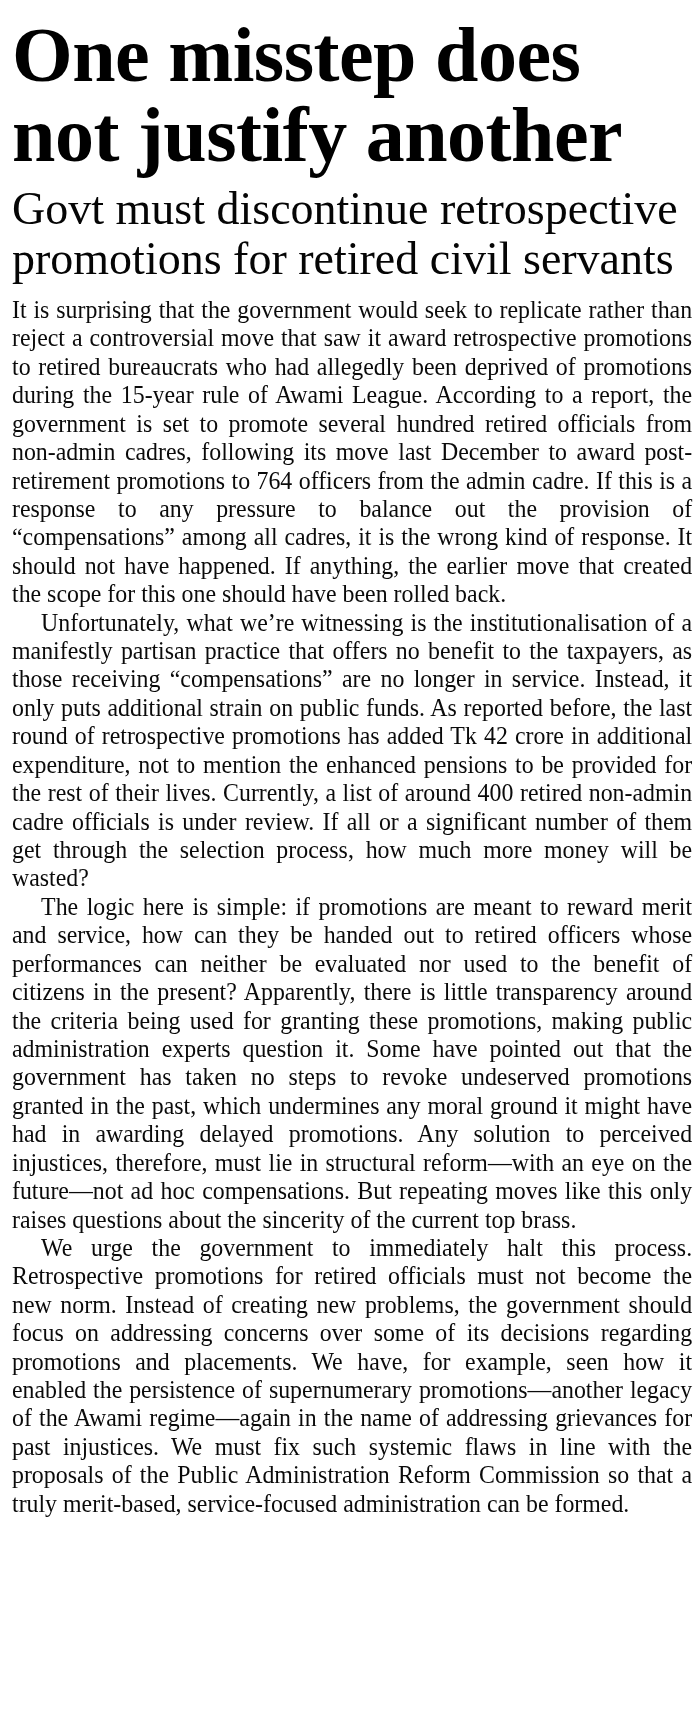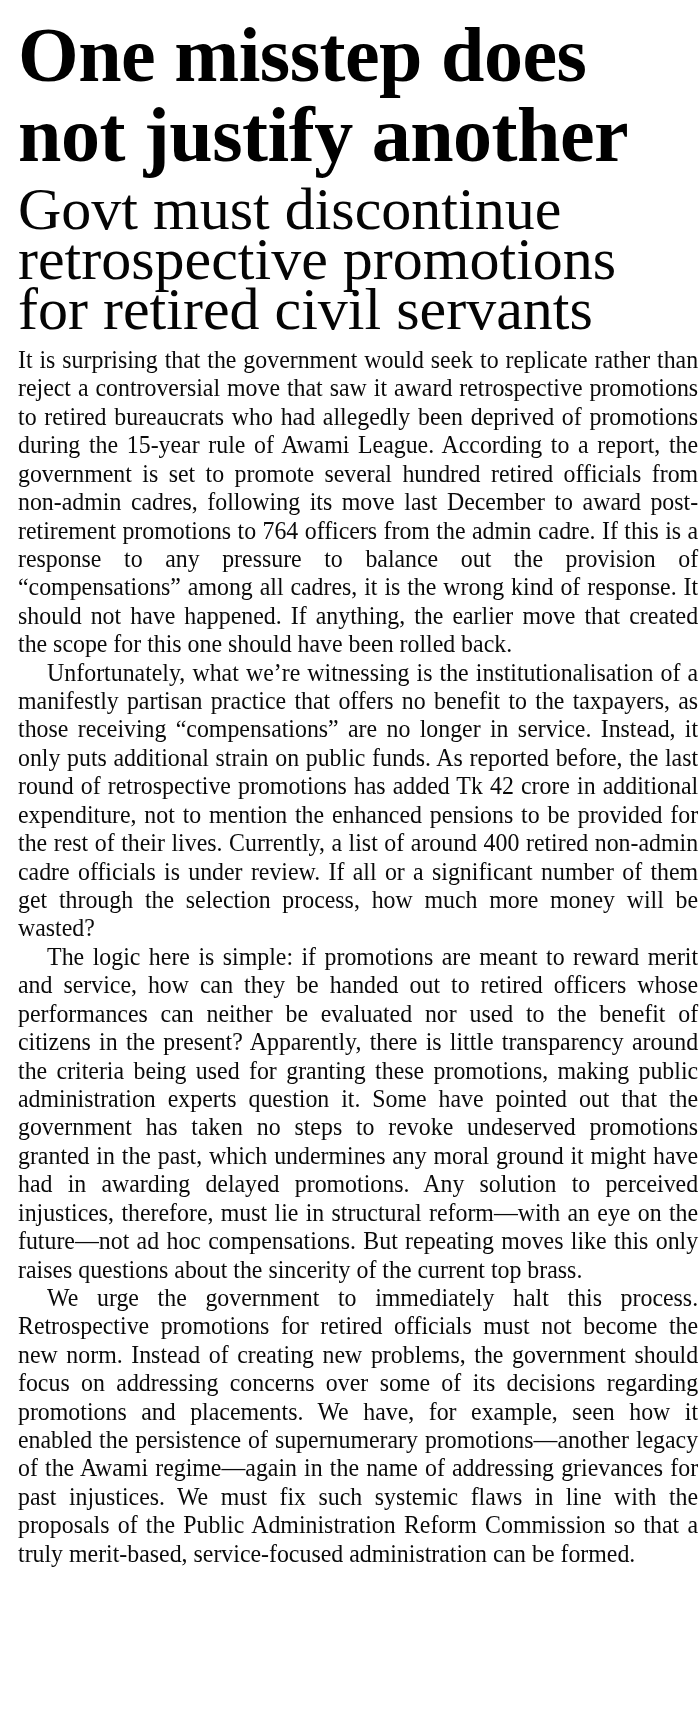--- a/index.html
+++ b/index.html
@@ -9,36 +9,36 @@
   }
   body {
     width: 700px;
     height: 1711px;
     overflow: hidden;
     color: #000000;
     font-family: "Liberation Serif", serif;
     -webkit-text-size-adjust: none;
   }
   .article {
-    padding: 15px 10px 0 18px;
+    padding: 15px 10px 0 12px;
   }
   .headline {
     margin: 0;
     font-family: "Liberation Serif", serif;
     font-weight: 700;
     font-size: 78px;
     line-height: 80px;
     letter-spacing: -0.5px;
     color: #000000;
   }
   .subheadline {
     margin: 9px 0 8px 0;
     font-family: "Liberation Serif", serif;
     font-weight: 400;
-    font-size: 60px;
+    font-size: 46px;
     line-height: 50px;
     letter-spacing: 0;
     color: #050505;
   }
   .body-copy {
     margin-top: 11px;
     width: 724px;               
     transform: scaleX(0.9394);  
     transform-origin: 0 0;
     font-size: 25.4px;

